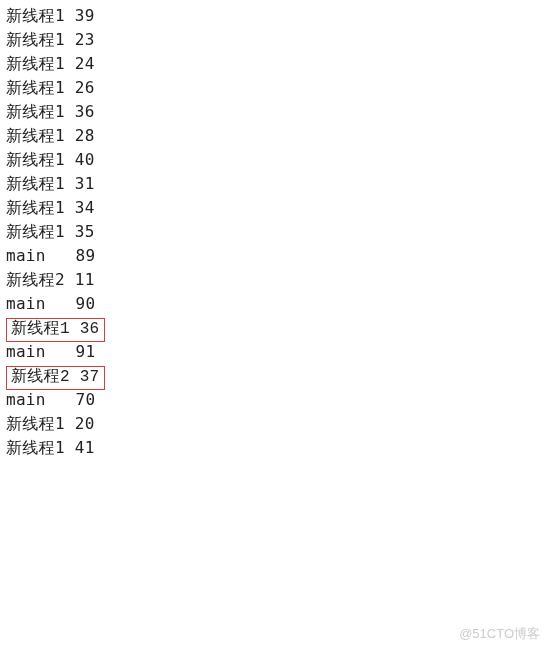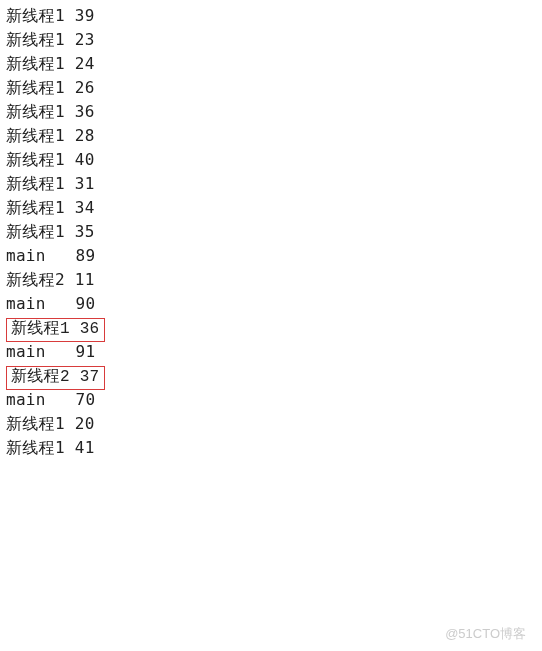--- a/index.html
+++ b/index.html
@@ -28,21 +28,21 @@
     border: 1px solid #d83b3b;
     padding: 0 4px;
     line-height: 20px;
     height: 22px;
     margin-top: 1px;
     margin-bottom: 1px;
     font-family: Liberation Mono, monospace;
   }
   .watermark {
     position: absolute;
-    right: 16px;
+    right: 2px;
     bottom: 8px;
     color: #cccccc;
     font-family: "PingFang SC","Microsoft YaHei",Arial,sans-serif;
     font-size: 13px;
     letter-spacing: 0;
     user-select: none;
   }
 </style>
 </head>
 <body>

